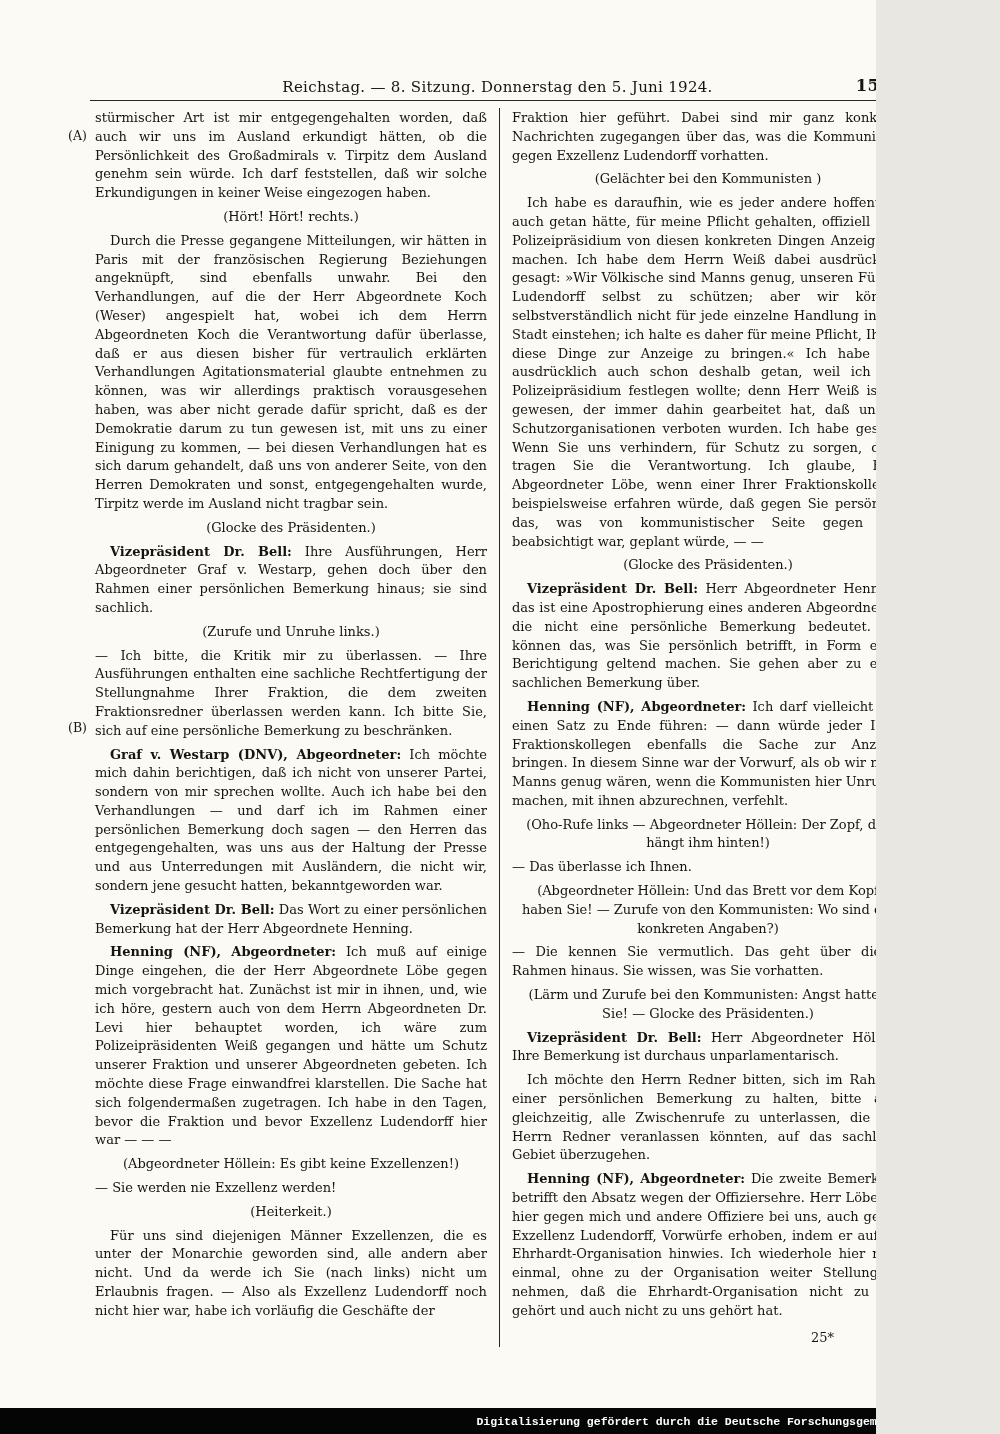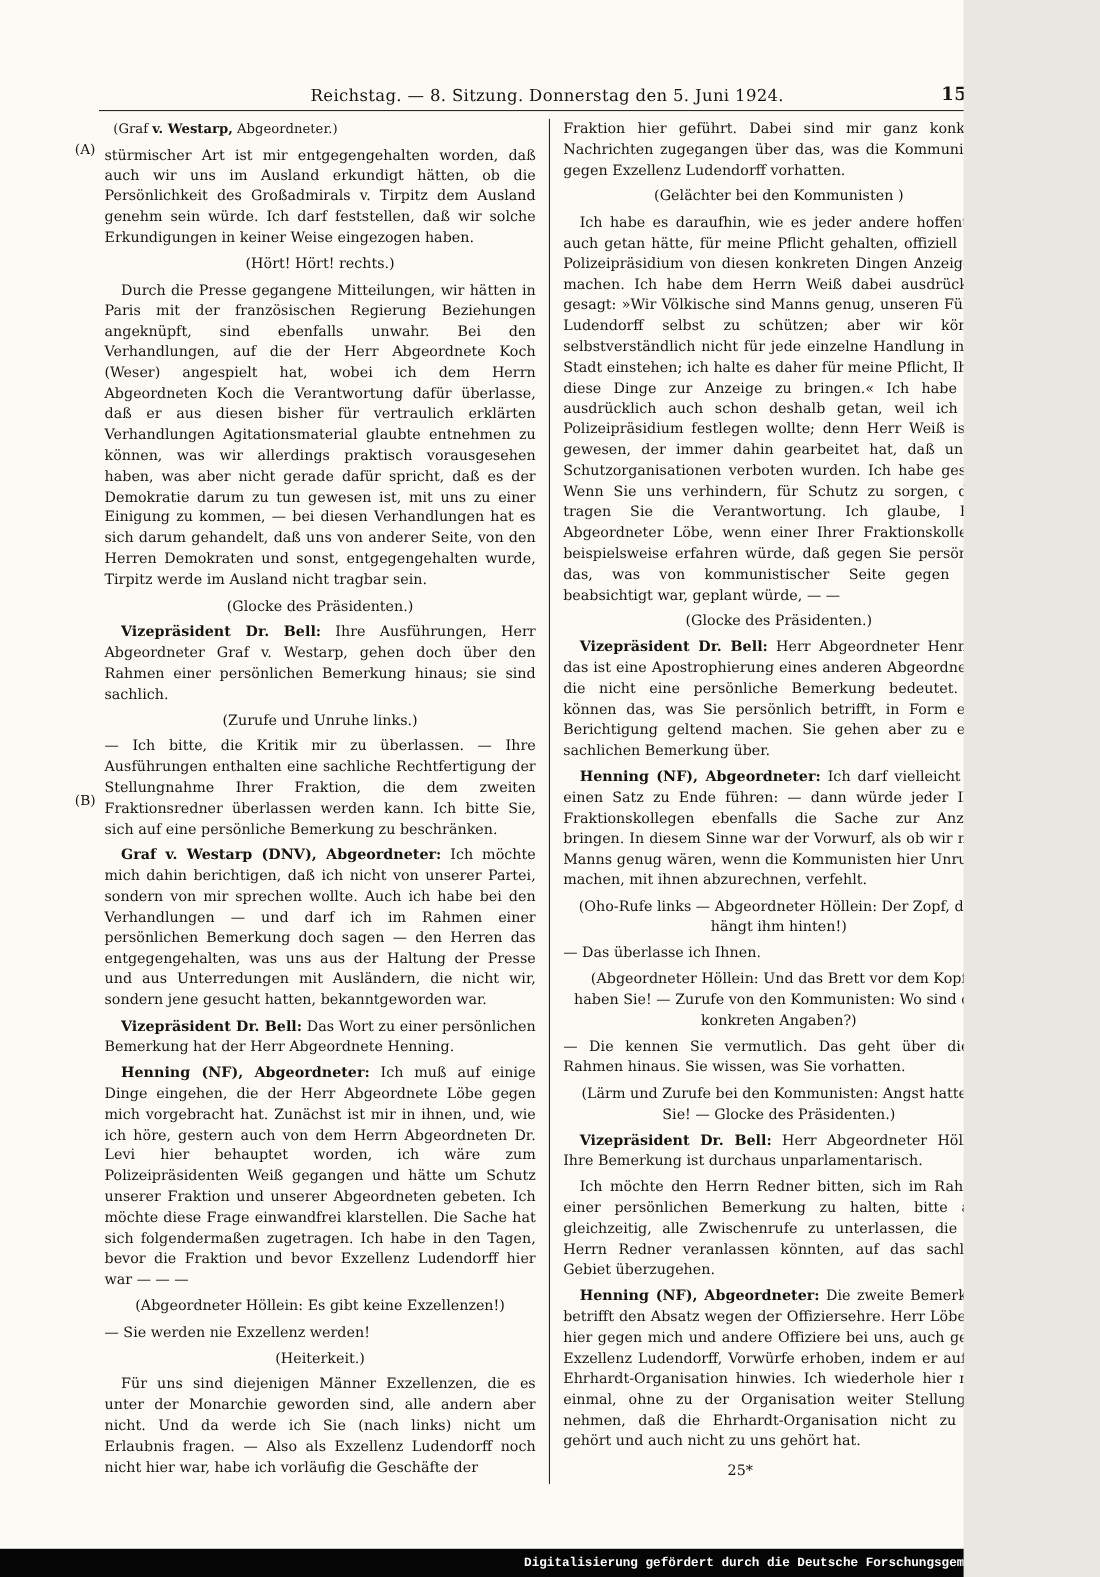--- a/index.html
+++ b/index.html
@@ -16,21 +16,21 @@
                  border-top:1.4px solid #2b2620; }
   .columns { position:absolute; top:108px; left:95px; width:810px; display:flex; }
   .col { width:392px; font-size:13px; line-height:18.8px; text-align:justify;
          hyphens:auto; }
   .col-divider { width:1px; background:#2b2620; margin:0 12px; }
   .carry { font-size:12px; text-indent:8px; margin:0 0 6px; text-align:left; }
   .p   { margin:1px 0 5px; }
   .ind { text-indent:15px; }
   .ctr { text-align:center; text-indent:0; margin:2px 8px 5px; }
   .speaker { font-weight:bold; }
-  .printer-mark { text-align:center; padding-right:70px; margin-top:8px; font-size:13px; }
+  .printer-mark { text-align:right; padding-right:70px; margin-top:8px; font-size:13px; }
   .marker { position:absolute; font-size:12.5px; color:#17130e; }
   .m-a { left:68px;  top:128px; }
   .m-b { left:68px;  top:720px; }
   .m-c { left:894px; top:134px; }
   .m-d { left:891px; top:716px; }
   .footer-bar {
     position:absolute; left:0; bottom:0; width:1000px; height:26px; background:#050505;
     display:flex; align-items:center; justify-content:flex-end; gap:6px;
     padding-right:5px; font-family:"Liberation Sans", sans-serif;
   }
@@ -50,21 +50,20 @@
   <div class="header-rule"></div>
 
   <span class="marker m-a">(A)</span>
   <span class="marker m-b">(B)</span>
   <span class="marker m-c">(C)</span>
   <span class="marker m-d">(D)</span>
 
   <div class="columns">
 
     <div class="col">
-      <p class="carry"><span>(Graf </span><b>v. Westarp,</b><span> Abgeordneter.)</span></p>
 
       <p class="p">stürmischer Art ist mir entgegengehalten worden, daß auch wir uns im Ausland erkundigt hätten, ob die Persönlichkeit des Großadmirals v. Tirpitz dem Ausland genehm sein würde. Ich darf feststellen, daß wir solche Erkundigungen in keiner Weise eingezogen haben.</p>
       <p class="p ctr">(Hört! Hört! rechts.)</p>
       <p class="p ind">Durch die Presse gegangene Mitteilungen, wir hätten in Paris mit der französischen Regierung Beziehungen angeknüpft, sind ebenfalls unwahr. Bei den Verhandlungen, auf die der Herr Abgeordnete Koch (Weser) angespielt hat, wobei ich dem Herrn Abgeordneten Koch die Verantwortung dafür überlasse, daß er aus diesen bisher für vertraulich erklärten Verhandlungen Agitationsmaterial glaubte entnehmen zu können, was wir allerdings praktisch vorausgesehen haben, was aber nicht gerade dafür spricht, daß es der Demokratie darum zu tun gewesen ist, mit uns zu einer Einigung zu kommen, — bei diesen Verhandlungen hat es sich darum gehandelt, daß uns von anderer Seite, von den Herren Demokraten und sonst, entgegengehalten wurde, Tirpitz werde im Ausland nicht tragbar sein.</p>
       <p class="p ctr">(Glocke des Präsidenten.)</p>
       <p class="p ind"><b class="speaker">Vizepräsident Dr. Bell:</b><span> Ihre Ausführungen, Herr Abgeordneter Graf v. Westarp, gehen doch über den Rahmen einer persönlichen Bemerkung hinaus; sie sind sachlich.</span></p>
       <p class="p ctr">(Zurufe und Unruhe links.)</p>
       <p class="p">— Ich bitte, die Kritik mir zu überlassen. — Ihre Ausführungen enthalten eine sachliche Rechtfertigung der Stellungnahme Ihrer Fraktion, die dem zweiten Fraktionsredner überlassen werden kann. Ich bitte Sie, sich auf eine persönliche Bemerkung zu beschränken.</p>
       <p class="p ind"><b class="speaker">Graf v. Westarp (DNV), Abgeordneter:</b><span> Ich möchte mich dahin berichtigen, daß ich nicht von unserer Partei, sondern von mir sprechen wollte. Auch ich habe bei den Verhandlungen — und darf ich im Rahmen einer persönlichen Bemerkung doch sagen — den Herren das entgegengehalten, was uns aus der Haltung der Presse und aus Unterredungen mit Ausländern, die nicht wir, sondern jene gesucht hatten, bekanntgeworden war.</span></p>
       <p class="p ind"><b class="speaker">Vizepräsident Dr. Bell:</b><span> Das Wort zu einer persönlichen Bemerkung hat der Herr Abgeordnete Henning.</span></p>

